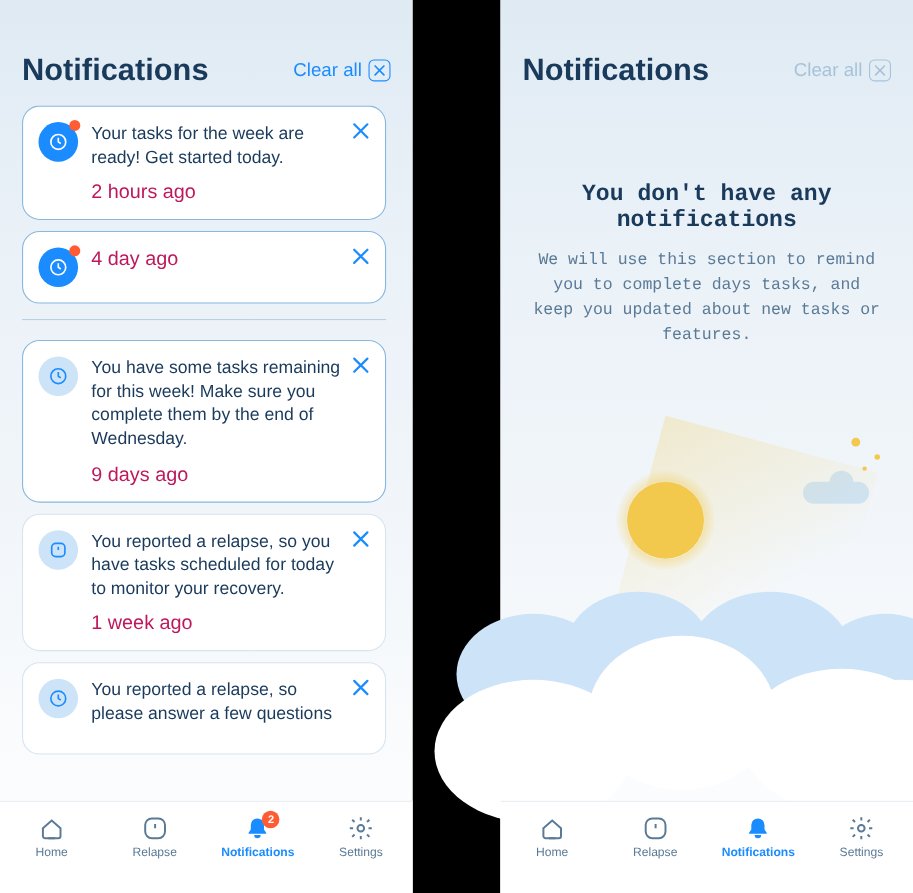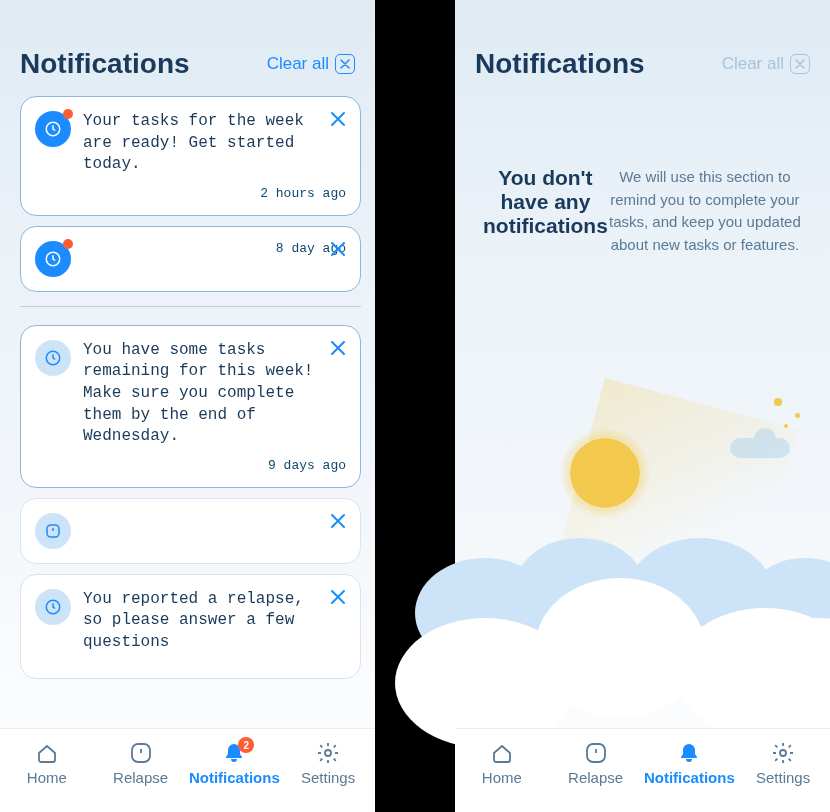--- a/index.html
+++ b/index.html
@@ -53,23 +53,22 @@
       border: 1.5px solid currentColor;
       border-radius: 5px;
       display: flex;
       align-items: center;
       justify-content: center;
       font-size: 12px;
       line-height: 1;
     }
     .notif-list {
       flex: 1;
-      padding: 0 14px 0 20px;
+      padding: 0 24px 0 20px;
       overflow: hidden;
-      font-family: Liberation Mono, monospace;
     }
     .card {
       background: #fff;
       border-radius: 16px;
       border: 1.5px solid #88b8e0;
       padding: 14px 14px 14px 14px;
       margin-bottom: 10px;
       display: flex;
       gap: 12px;
       position: relative;
@@ -103,45 +102,45 @@
     .card-body { flex: 1; }
     .card-text {
       font-size: 16px;
       line-height: 1.35;
       color: #1a3a5c;
       font-weight: 500;
       margin-bottom: 10px;
       padding-right: 20px;
     }
     .card-time {
-      font-size: 13px;
-      color: #0c4a6e;
-      text-align: right;
+      font-size: 18px;
+      color: #be185d;
     }
     .card-close {
       position: absolute;
       top: 14px;
       right: 14px;
       color: #1a8cff;
       cursor: pointer;
       font-size: 18px;
       line-height: 1;
     }
     .divider {
       height: 1px;
       background: #b8d0e3;
       margin: 14px 0 18px 0;
     }
     .empty-state {
       flex: 1;
       display: flex;
-      flex-direction: row;
-      align-items: flex-start;
+      flex-direction: column;
+      align-items: center;
       padding: 70px 28px 0 28px;
       position: relative;
+      font-family: Liberation Mono, monospace;
     }
     .empty-title {
       font-size: 21px;
       font-weight: 600;
       color: #1a3a5c;
       text-align: center;
       margin-bottom: 14px;
     }
     .empty-desc {
       font-size: 15px;
@@ -260,21 +259,21 @@
       width: 90px;
     }
     .nav-icon {
       width: 24px;
       height: 24px;
       color: #5a7a96;
       position: relative;
     }
     .nav-item.active .nav-icon { color: #1a8cff; }
     .nav-label {
-      font-size: 15px;
+      font-size: 11px;
       color: #5a7a96;
       font-weight: 500;
     }
     .nav-item.active .nav-label {
       color: #1a8cff;
       font-weight: 700;
     }
     .nav-badge {
       position: absolute;
       top: -4px;
@@ -332,21 +331,21 @@
 
     <div class="card">
       <div class="card-icon unread">
         <svg width="18" height="18" viewBox="0 0 24 24" fill="none" stroke-width="2">
             <circle cx="12" cy="12" r="9"></circle>
             <path d="M12 7v5l3 2"></path>
           </svg>
         <span class="unread-dot"></span>
       </div>
       <div class="card-body">
-        <div class="card-time">8 day ago</div>
+        <div class="card-time">4 day ago</div>
       </div>
       <div class="card-close">
         <svg width="16" height="16" viewBox="0 0 16 16">
             <path d="M2 2 L14 14 M14 2 L2 14" stroke="currentColor" stroke-width="2" stroke-linecap="round"></path>
           </svg>
       </div>
     </div>
 
     <div class="divider"></div>
 
@@ -367,20 +366,24 @@
           </svg>
       </div>
     </div>
 
     <div class="card read">
       <div class="card-icon read">
         <svg width="18" height="18" viewBox="0 0 24 24" fill="none" stroke-width="2">
             <rect x="4" y="4" width="16" height="16" rx="5"></rect>
             <path d="M12 8v4M12 16v0"></path>
           </svg>
+      </div>
+      <div class="card-body">
+        <div class="card-text">You reported a relapse, so you have tasks scheduled for today to monitor your recovery.</div>
+        <div class="card-time">1 week ago</div>
       </div>
       <div class="card-close">
         <svg width="16" height="16" viewBox="0 0 16 16">
             <path d="M2 2 L14 14 M14 2 L2 14" stroke="currentColor" stroke-width="2" stroke-linecap="round"></path>
           </svg>
       </div>
     </div>
 
     <div class="card read">
       <div class="card-icon read">
@@ -450,21 +453,21 @@
       <span class="clear-icon">
         <svg width="10" height="10" viewBox="0 0 10 10">
             <path d="M1 1 L9 9 M9 1 L1 9" stroke="currentColor" stroke-width="1.5" stroke-linecap="round"></path>
           </svg>
       </span>
     </div>
   </div>
 
   <div class="empty-state">
     <div class="empty-title">You don't have any notifications</div>
-    <div class="empty-desc">We will use this section to remind you to complete your tasks, and keep you updated about new tasks or features.</div>
+    <div class="empty-desc">We will use this section to remind you to complete days tasks, and keep you updated about new tasks or features.</div>
     <div class="illustration">
       <div class="sparkle sparkle1"></div>
       <div class="sparkle sparkle2"></div>
       <div class="sparkle sparkle3"></div>
       <div class="cloud cloud1"></div>
       <div class="ray"></div>
       <div class="sun"></div>
       <div class="big-clouds">
         <div class="bc bc1"></div>
           <div class="bc bc2"></div>

